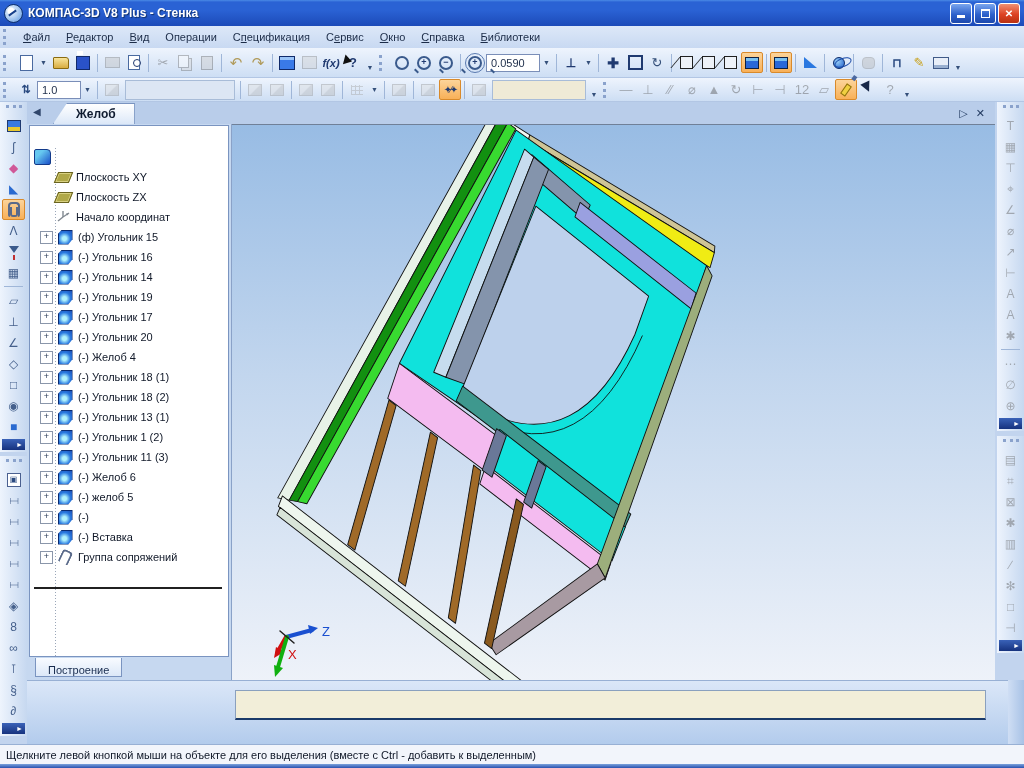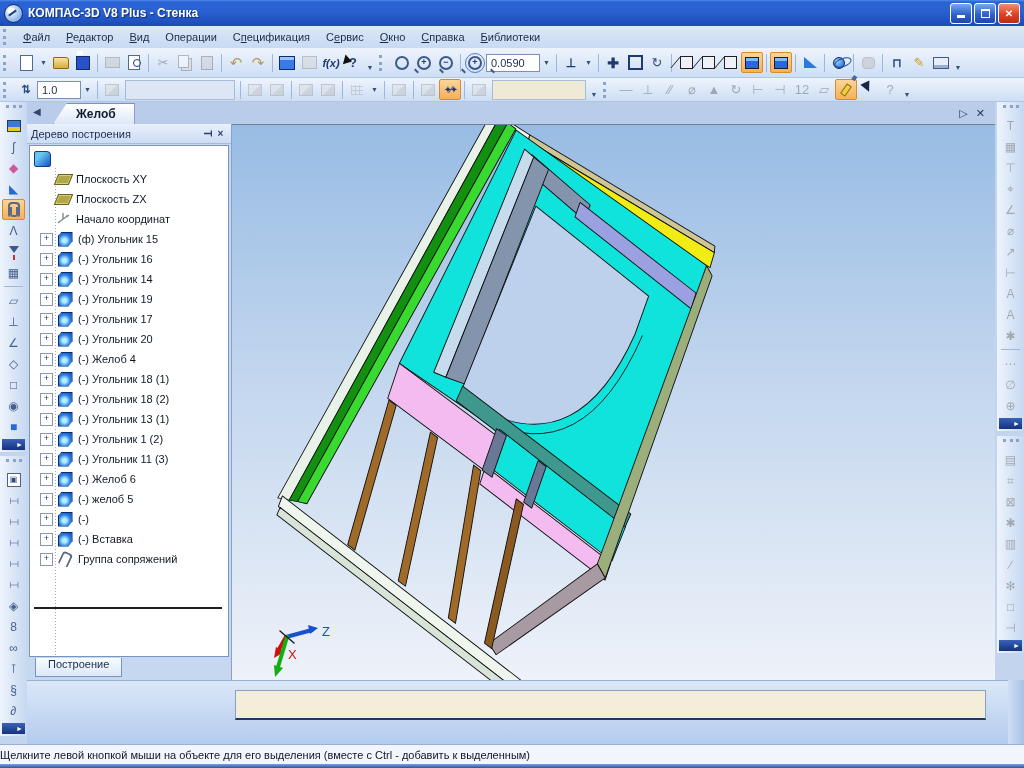--- a/index.html
+++ b/index.html
@@ -105,24 +105,24 @@
     border:1px solid #7a94c0;border-bottom:none;font-weight:bold;font-size:12px;color:#101c30;
     display:flex;align-items:center;clip-path:polygon(14px 0,100% 0,100% 100%,0 100%);}
   #tab-nav{margin-left:auto;display:flex;align-items:center;gap:8px;padding:0 10px 4px 0;color:#223a60;font-size:11px;}
   
   #treepanel{left:27px;top:124px;width:205px;height:556px;background:#c6d8f0;box-sizing:border-box;
     border-right:1px solid #8aa2c8;display:flex;flex-direction:column;}
   #treehdr{height:19px;background:linear-gradient(180deg,#e8f0fc,#ccdcf4);border-bottom:1px solid #a8bcd8;
     display:flex;align-items:center;padding:0 4px;font-size:11px;color:#182c4e;}
   #treehdr .sp{flex:1;}
   .hdrbtn{width:13px;height:13px;display:flex;align-items:center;justify-content:center;color:#2a4070;font-size:10px;}
-  #treebody{flex:1;background:#fff;border:1px solid #7a94c0;margin:1px 2px;overflow:hidden;position:relative;padding-top:3px;}
+  #treebody{flex:1;background:#fff;border:1px solid #7a94c0;margin:1px 2px;overflow:hidden;position:relative;padding-top:21px;}
   #treefoot{height:22px;display:flex;align-items:flex-start;padding-left:8px;}
   #foot-tab{height:18px;padding:0 12px;background:linear-gradient(180deg,#f8fbff,#dce8f8);border:1px solid #7a94c0;border-top:none;
-    font-size:11px;display:flex;align-items:flex-start;color:#182c4e;}
+    font-size:11px;display:flex;align-items:flex-end;color:#182c4e;}
   .tree-row{height:20px;display:flex;align-items:center;position:relative;}
   .tree-root{padding-left:4px;}
   .rooticon{width:15px;height:14px;background:linear-gradient(135deg,#66c8f0 30%,#1a50c8);border:1px solid #123a8a;border-radius:2px 4px 2px 2px;}
   .exp{width:11px;height:11px;border:1px solid #8a96aa;background:#fff;font-size:9px;line-height:9px;text-align:center;color:#30405c;margin:0 4px 0 10px;flex:none;}
   .noexp{width:11px;margin:0 4px 0 10px;flex:none;}
   .ti{width:16px;height:14px;flex:none;margin-right:5px;display:flex;align-items:center;justify-content:center;}
   .ti-plane{width:13px;height:9px;background:#b0a848;border:1px solid #6a6420;transform:skewX(-22deg);box-shadow:inset 0 0 0 1px #d8d080;}
   .ti-part{width:13px;height:13px;background:radial-gradient(circle at 42% 58%,#aef0fc 0 2px,#2a7ae0 6px,#1a4ab0 100%);
     border:1px solid #0a2a70;clip-path:polygon(30% 0,100% 0,100% 65%,72% 100%,0 100%,0 32%);}
   .ti-clip2{width:7px;height:12px;border:2px solid #5a6a8a;border-radius:4px 4px 2px 2px;border-bottom:none;transform:rotate(25deg);}
@@ -134,21 +134,21 @@
     border-top:1px solid #708098;}
   
   #rightcol{left:997px;top:102px;width:27px;height:578px;background:#c2d4ee;}
   
   #proppanel{left:27px;top:680px;width:981px;height:64px;background:linear-gradient(180deg,#dbe7f8,#b2cbec);
     border-top:1px solid #98b0d4;}
   #msgbar{position:absolute;left:208px;top:9px;right:22px;height:27px;background:#f2eed9;border:1px solid #8aa0be;
     border-bottom:2px solid #1a3a6a;}
   #rsliver{left:1008px;top:680px;width:16px;height:64px;background:linear-gradient(90deg,#cfdef4,#a8c2e6);}
   #statusbar{left:0;top:744px;width:1024px;height:20px;background:#f2f5fb;border-top:1px solid #98b0d4;
-    display:flex;align-items:center;box-sizing:border-box;font-size:11px;color:#101828;}
+    display:flex;align-items:center;padding-left:6px;box-sizing:border-box;font-size:11px;color:#101828;}
   #bottomedge{left:0;top:764px;width:1024px;height:4px;background:linear-gradient(180deg,#7aa2dc,#2a52b0);}
   text{font-family:"Liberation Sans",sans-serif;}
 </style>
 </head>
 <body>
 
 <div id="titlebar" class="abs">
   <div id="logo"></div>
   <div id="title-text">КОМПАС-3D V8 Plus - Стенка</div>
   <div class="wbtn">
@@ -485,26 +485,20 @@
   <div class="doctab">
     <span>Желоб</span>
   </div>
   <div id="tab-nav">
     <span>▷</span>
     <span>✕</span>
   </div>
 </div>
 
 <div id="treepanel" class="abs">
-  <div id="treehdr">
-    <span>Дерево построения</span>
-    <span class="sp"></span>
-    <span class="hdrbtn" style="transform:rotate(90deg);font-weight:bold;">Т</span>
-    <span class="hdrbtn" style="font-weight:bold;">×</span>
-  </div>
   <div id="treebody">
     <div id="treeconnect"></div>
     <div class="tree-row tree-root">
       <span class="rooticon"></span>
     </div>
     <div id="treelist">
         <div class="tree-row">
           <span class="noexp"></span>
           <span class="ti">
             <span class="ti-plane"></span>

